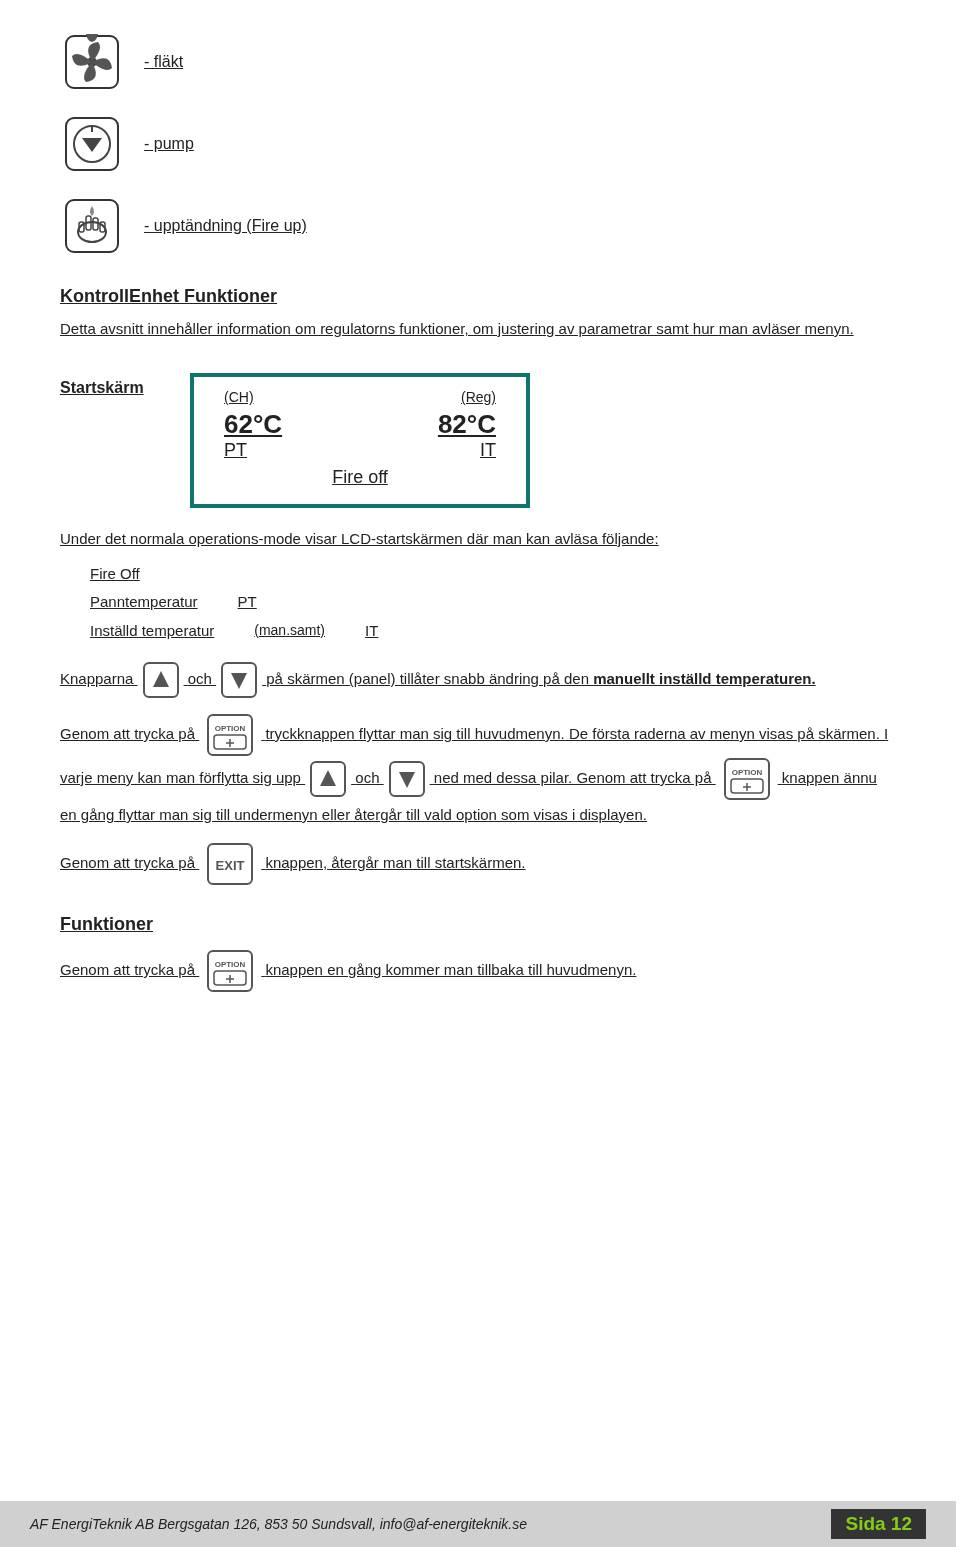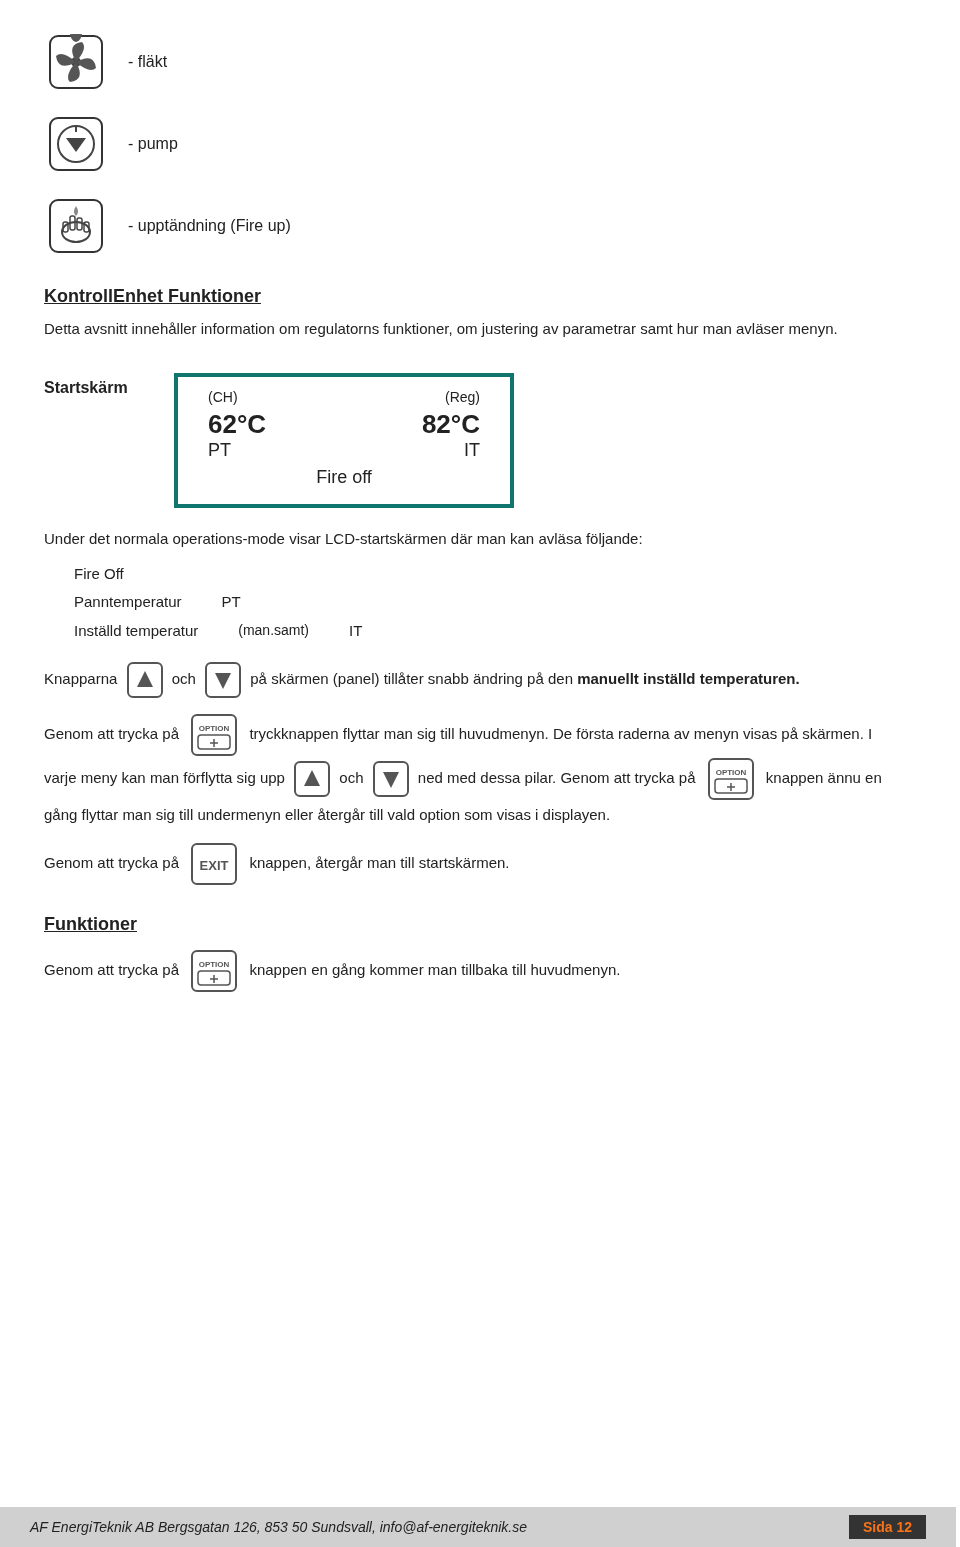--- a/index.html
+++ b/index.html
@@ -8,22 +8,23 @@
       font-family: Arial, sans-serif;
       font-size: 15px;
       color: #222;
       width: 960px;
       min-height: 1547px;
       position: relative;
     }
     .page {
       width: 956px;
       min-height: 1547px;
-      padding: 30px 60px 80px 44px;
+      padding: 30px 60px 80px 60px;
       position: relative;
+      text-decoration: underline;
     }
     .icon-block {
       display: flex;
       align-items: center;
       margin-bottom: 18px;
     }
     .icon-img {
       width: 64px;
       height: 64px;
       display: flex;
@@ -127,23 +128,23 @@
       justify-content: space-between;
       align-items: center;
       padding: 8px 30px;
       font-size: 14px;
     }
     .footer-left {
       font-style: italic;
     }
     .footer-right {
       background: #333;
-      color: #f97316;
+      color: #84cc16;
       padding: 4px 14px;
-      font-size: 14px;
+      font-size: 19px;
       font-weight: bold;
     }
     
     svg.icon-svg {
       width: 56px;
       height: 56px;
     }
     svg.icon-small {
       width: 38px;
       height: 38px;

